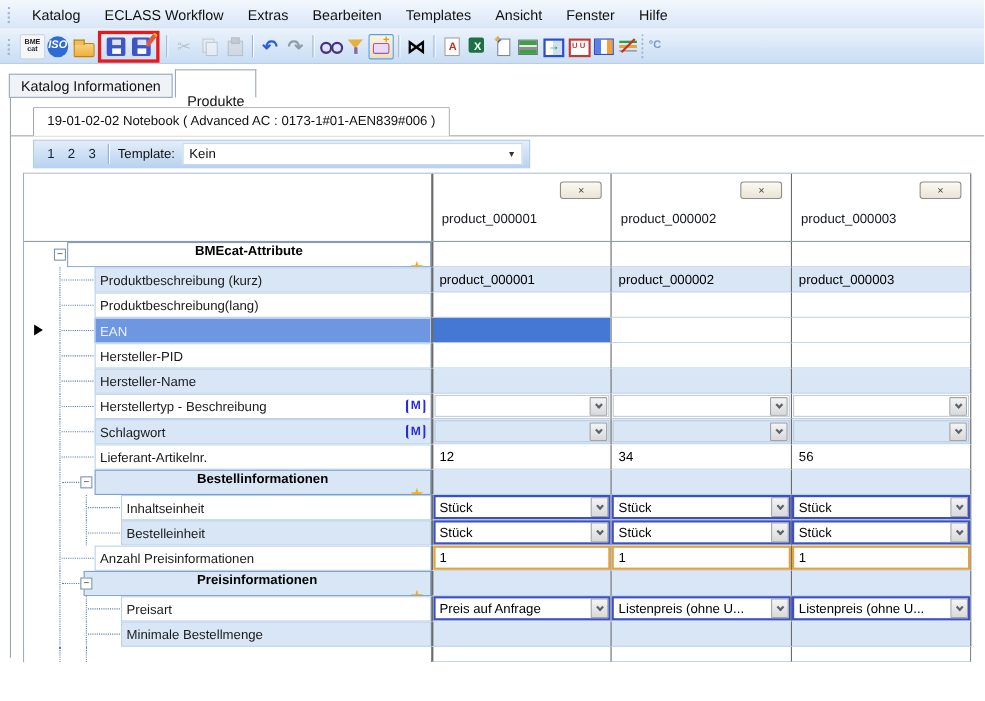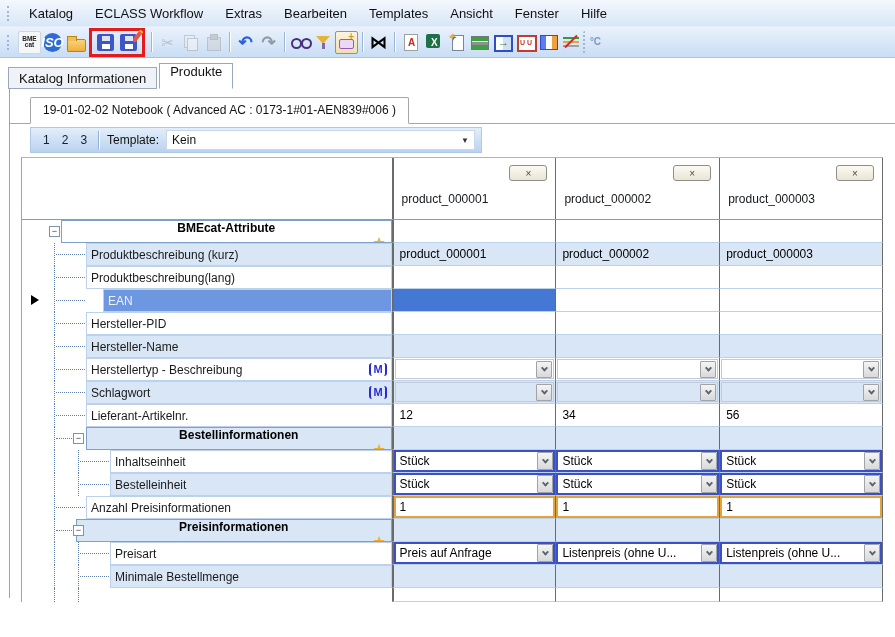--- a/index.html
+++ b/index.html
@@ -16,21 +16,21 @@
   
   .toolbar{height:31px;background:linear-gradient(#EAF2FC,#C9DDF4);display:flex;align-items:center;
     padding-left:5px;border-bottom:1px solid #A9C3E0;position:relative;}
   .tb-sep{width:1px;height:20px;background:#9FB6D2;box-shadow:1px 0 0 #fff;margin:0 4px;flex:none;}
   .red-annotation{display:flex;border:3px solid #E61A1A;padding:0 2px;margin:0 2px;align-items:center;}
   .tbi{width:23px;height:23px;display:flex;align-items:center;justify-content:center;position:relative;
     font-size:12px;line-height:1;flex:none;border-radius:2px;white-space:pre;text-align:center;}
   .tbi.disabled{opacity:.45;filter:grayscale(1);}
   .icon-bmecat-logo{font-size:6.5px;font-weight:bold;color:#222;background:#f5f6f8;border:1px solid #cdd7e3;}
   .icon-iso{background:#2E6BD6;color:#fff;border-radius:50%;width:19px;height:19px;margin:2px;
-    font-size:13px;font-weight:bold;font-style:italic;}
+    font-size:10px;font-weight:bold;font-style:italic;}
   .icon-open-catalog::before{content:"";position:absolute;top:8px;left:3px;width:17px;height:11px;
     background:linear-gradient(#FBD37B,#EFAF3C);border:1px solid #B8860B;border-radius:1px 2px 2px 1px;}
   .icon-open-catalog::after{content:"";position:absolute;top:5px;left:3px;width:8px;height:4px;
     background:#EFC05A;border:1px solid #B8860B;border-bottom:none;}
   .icon-save::before,.icon-save-as::before{content:"";position:absolute;inset:3px;background:#3D55C6;border-radius:2px;}
   .icon-save::after,.icon-save-as::after{content:"";position:absolute;top:5px;left:8px;width:8px;height:5px;
     background:#DCE4F5;box-shadow:0 8px 0 0 #fff;}
   .extra-pencil{position:absolute;top:0;right:1px;width:4px;height:12px;background:#E2574C;
     transform:rotate(38deg);border-radius:1px;box-shadow:0 -2px 0 #F2B01E;}
   .icon-cut{font-size:15px;color:#8A949E;}
@@ -75,21 +75,21 @@
   .dt-line1{font-size:13px;color:#000;}
   .dt-close{position:absolute;top:2px;right:8px;font-weight:bold;font-size:13px;color:#222;cursor:default;}
   .dt-line2{font-size:13px;display:flex;align-items:center;gap:4px;margin-top:1px;}
   .floppy-sm{width:11px;height:11px;background:#D14436;position:relative;border-radius:1px;flex:none;}
   .floppy-sm::before{content:"";position:absolute;top:1px;left:3px;width:5px;height:3px;background:#F2D8D4;}
   .floppy-sm::after{content:"";position:absolute;bottom:1px;left:2px;width:7px;height:4px;background:#fff;}
 
   
   .tabstrip{height:31px;display:flex;align-items:flex-end;padding-left:8px;background:#fff;}
   .tab{font-size:13px;padding:3px 10px;border:1px solid #9AA8BC;background:#EFF2F6;height:22px;margin-right:2px;}
-  .tab.active{background:#fff;height:26px;padding-top:0;border-bottom:1px solid #fff;position:relative;z-index:2;}
+  .tab.active{background:#fff;height:26px;padding-top:20px;border-bottom:1px solid #fff;position:relative;z-index:2;}
 
   
   .content{margin-left:9px;height:509px;border-left:1px solid #9AA4B2;background:#fff;padding-top:8px;}
   .subtab-row{height:27px;border-bottom:1px solid #A6A6A6;display:flex;align-items:flex-end;padding-left:20px;}
   .subtab{border:1px solid #A6A6A6;border-bottom:1px solid #fff;margin-bottom:-1px;background:#fff;
     font-size:12px;padding:5px 12px 6px;border-radius:2px 2px 0 0;}
   .template-bar{margin:3px 0 0 20px;width:452px;height:26px;background:linear-gradient(#E3EEFA,#BAD2EF);
     border:1px solid #AFC9E8;display:flex;align-items:center;padding:0 6px;}
   .page-btn{font-size:12px;padding:1px 6px;color:#15202E;}
   .tb-sep2{width:1px;height:18px;background:#93AFD2;box-shadow:1px 0 0 #fff;margin:0 5px;}
@@ -288,21 +288,21 @@
             <div class="cell t-white"></div>
             <div class="cell last t-white"></div>
           </div>
           <div class="grow">
             <div class="gut">
               <span class="marker"></span>
             </div>
             <div class="lcol">
               <span class="vl vl1"></span>
               <span class="stub" style="left: 8px; width: 29px;"></span>
-              <div class="lbox t-blue sel" style="left: 55px;">
+              <div class="lbox t-blue sel" style="left: 38px;">
                 <span class="ltext">EAN</span>
               </div>
             </div>
             <div class="cell first t-selcell"></div>
             <div class="cell t-white"></div>
             <div class="cell last t-white"></div>
           </div>
           <div class="grow">
             <div class="gut"></div>
             <div class="lcol">

